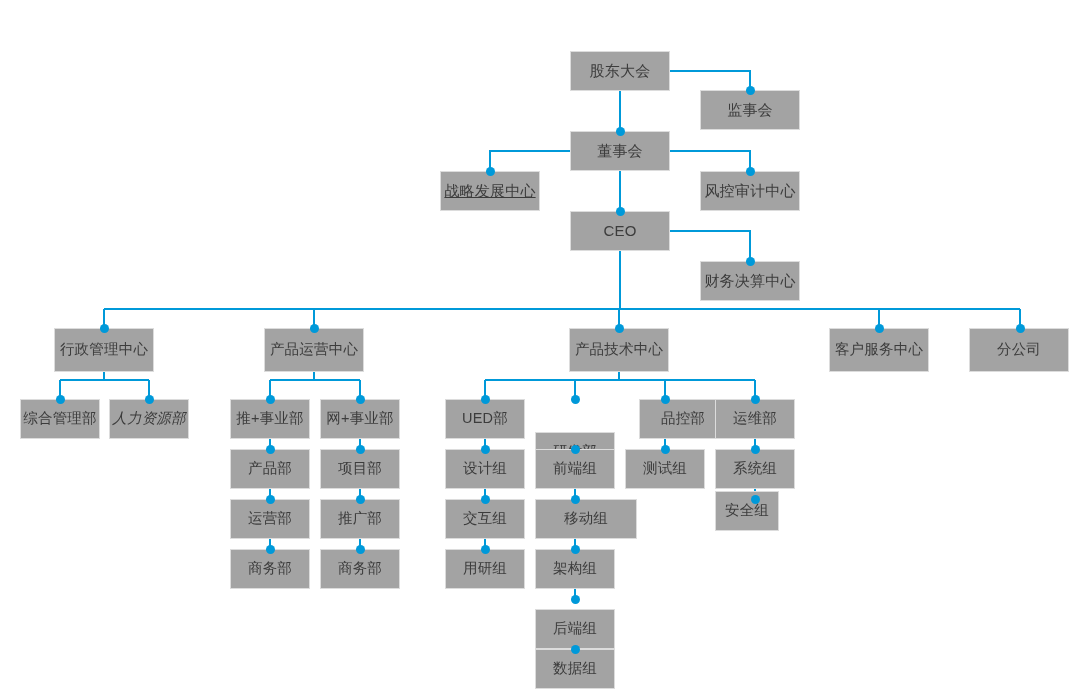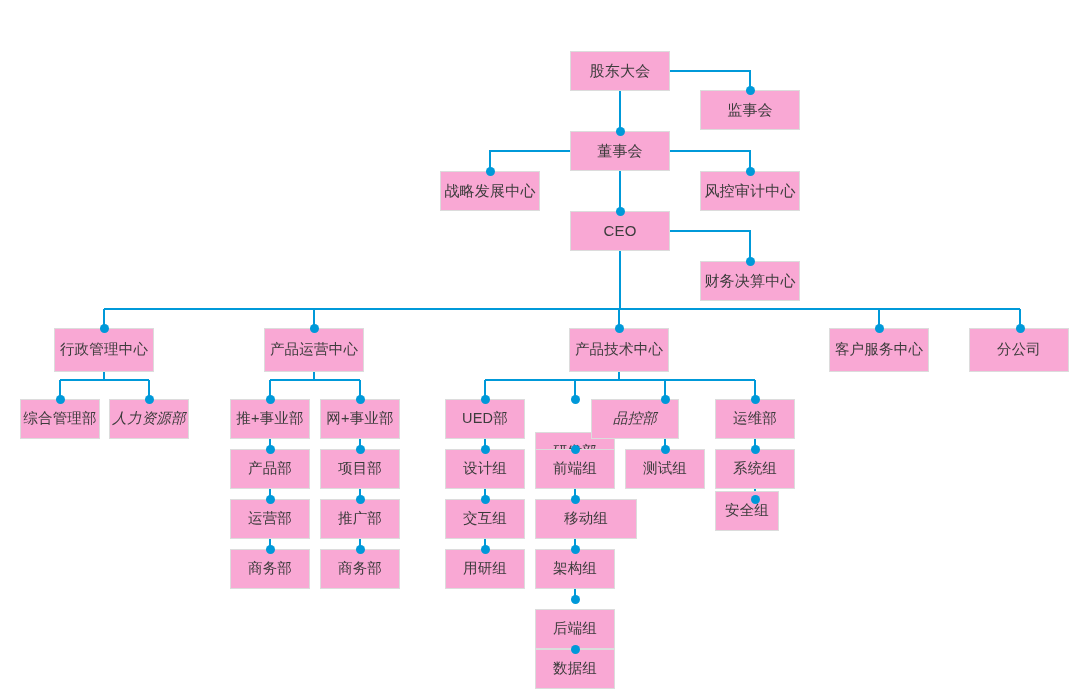--- a/index.html
+++ b/index.html
@@ -23,21 +23,21 @@
     left: 0;
     top: 0;
     width: 1070px;
     height: 689px;
     pointer-events: none;
   }
   .node {
     position: absolute;
     box-sizing: border-box;
     border: 1px solid #dcdcdc;
-    background: #f9a8d4;
+    background: #a3a3a3;
     color: #3c3c3c;
     display: flex;
     align-items: center;
     justify-content: center;
     text-align: center;
     line-height: 1.2;
     white-space: nowrap;
     letter-spacing: 0.2px;
   }
   .node.size-lg { font-size: 15px; }
@@ -110,21 +110,21 @@
   <div id="node-layer">
       <div class="node size-lg" style="left: 570px; top: 51px; width: 100px; height: 40px;">
         <span class="node-label">股东大会</span>
       </div>
       <div class="node size-lg" style="left: 700px; top: 90px; width: 100px; height: 40px;">
         <span class="node-label">监事会</span>
       </div>
       <div class="node size-lg" style="left: 570px; top: 131px; width: 100px; height: 40px;">
         <span class="node-label">董事会</span>
       </div>
-      <div class="node size-lg" style="left: 440px; top: 171px; width: 100px; height: 40px;">
+      <div class="node size-lg" style="left: 440px; top: 171px; width: 100px; height: 40px; text-decoration: underline;">
         <span class="node-label">战略发展中心</span>
       </div>
       <div class="node size-lg" style="left: 700px; top: 171px; width: 100px; height: 40px;">
         <span class="node-label">风控审计中心</span>
       </div>
       <div class="node size-lg" style="left: 570px; top: 211px; width: 100px; height: 40px;">
         <span class="node-label">CEO</span>
       </div>
       <div class="node size-lg" style="left: 700px; top: 261px; width: 100px; height: 40px;">
         <span class="node-label">财务决算中心</span>
@@ -197,21 +197,21 @@
       </div>
       <div class="node size-sm" style="left: 535px; top: 549px; width: 80px; height: 40px;">
         <span class="node-label">架构组</span>
       </div>
       <div class="node size-sm" style="left: 535px; top: 609px; width: 80px; height: 40px;">
         <span class="node-label">后端组</span>
       </div>
       <div class="node size-sm" style="left: 535px; top: 649px; width: 80px; height: 40px;">
         <span class="node-label">数据组</span>
       </div>
-      <div class="node size-sm" style="left: 591px; top: 399px; width: 88px; height: 40px; font-style: italic;">
+      <div class="node size-sm" style="left: 639px; top: 399px; width: 88px; height: 40px;">
         <span class="node-label">品控部</span>
       </div>
       <div class="node size-sm" style="left: 625px; top: 449px; width: 80px; height: 40px;">
         <span class="node-label">测试组</span>
       </div>
       <div class="node size-sm" style="left: 715px; top: 399px; width: 80px; height: 40px;">
         <span class="node-label">运维部</span>
       </div>
       <div class="node size-sm" style="left: 715px; top: 449px; width: 80px; height: 40px;">
         <span class="node-label">系统组</span>

